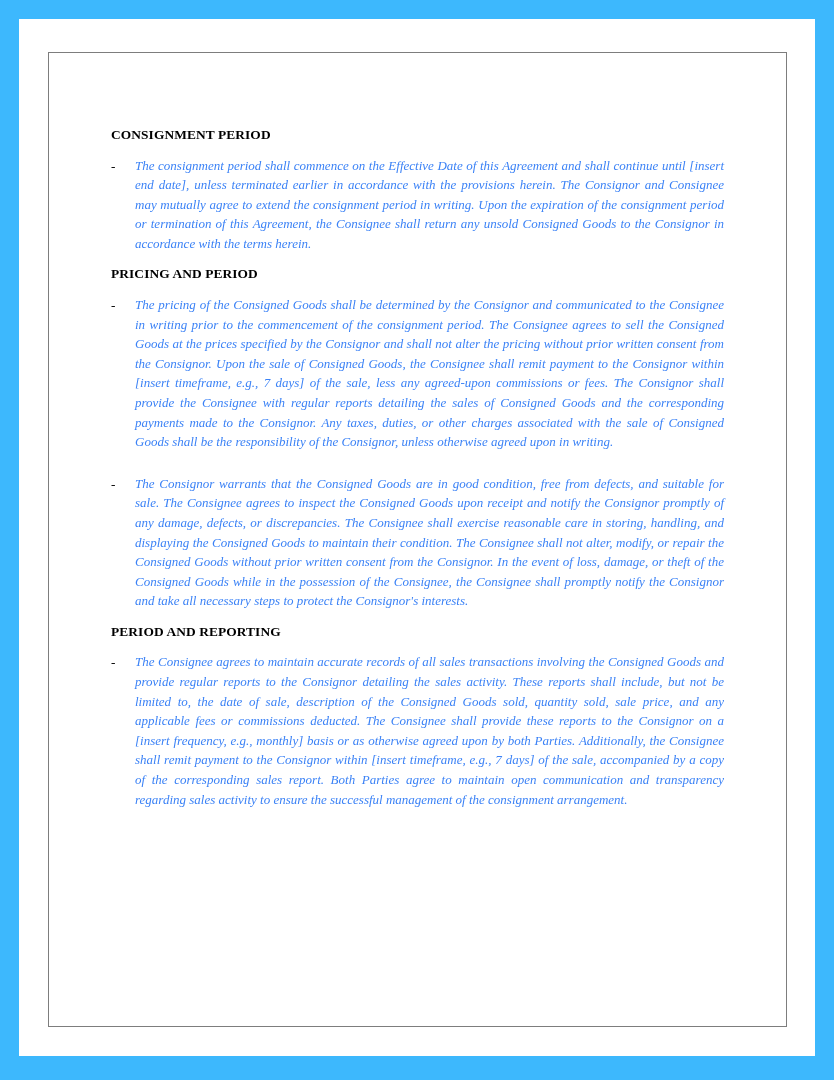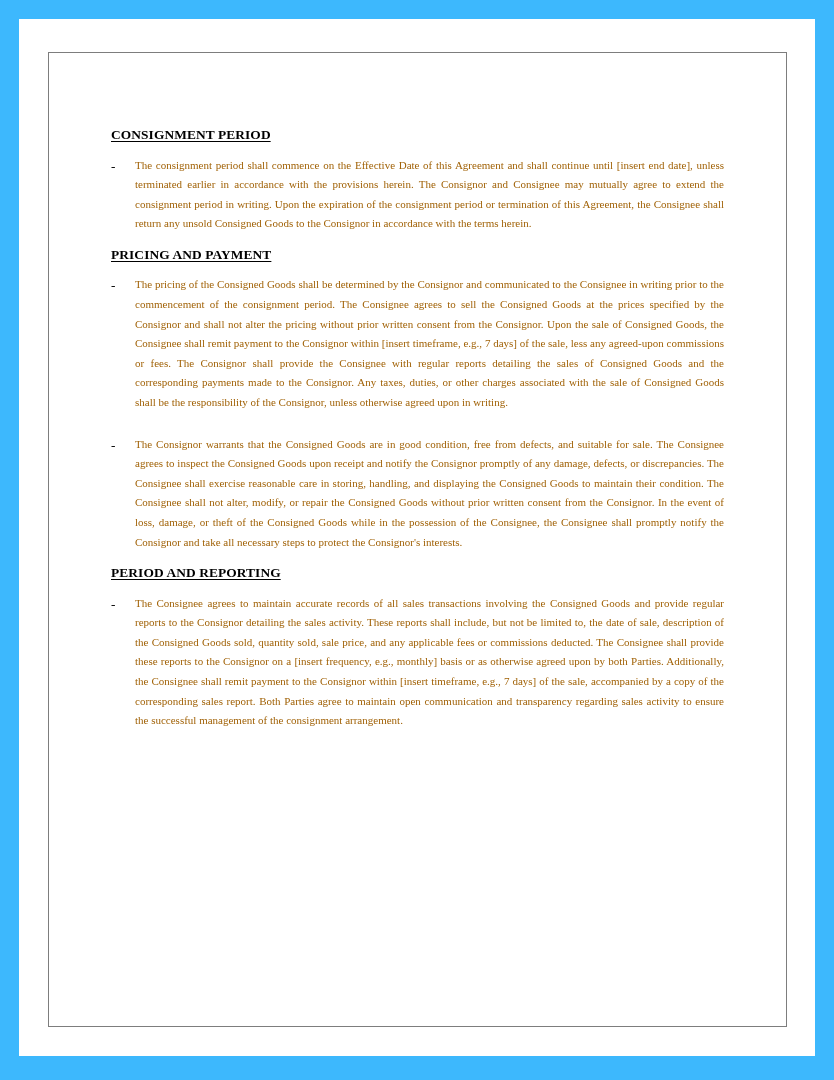--- a/index.html
+++ b/index.html
@@ -34,21 +34,20 @@
   }
   .doc-body {
     position: absolute;
     left: 62px;
     top: 72px;
     width: 613px;
   }
   .section-heading {
     font-size: 13.4px;
     font-weight: bold;
-    text-decoration: underline;
     text-underline-offset: 2px;
     letter-spacing: 0.1px;
     color: #000000;
     margin: 0;
     padding: 0;
     line-height: 19.5px;
   }
   .clause {
     display: flex;
     margin: 0;
@@ -56,46 +55,47 @@
   }
   .clause-marker {
     width: 24px;
     flex: 0 0 24px;
     font-size: 13.2px;
     line-height: 19.6px;
     color: #000000;
   }
   .clause-text {
     flex: 1 1 auto;
-    font-size: 11px;
+    font-size: 13px;
     line-height: 19.6px;
     text-align: justify;
     text-justify: inter-word;
-    color: #a16207;
+    color: #3b82f6;
     hyphens: none;
+    font-style: italic;
   }
   .gap-heading-to-clause { height: 11px; }
   .gap-clause-to-heading { height: 11px; }
 </style>
 </head>
 <body>
 
 <div class="page-sheet">
   <div class="page-frame">
     <div class="doc-body">
 
       <h2 class="section-heading">CONSIGNMENT PERIOD</h2>
       <div class="gap-heading-to-clause"></div>
       <div class="clause">
         <span class="clause-marker">-</span>
         <span class="clause-text">The consignment period shall commence on the Effective Date of this Agreement and shall continue until [insert end date], unless terminated earlier in accordance with the provisions herein. The Consignor and Consignee may mutually agree to extend the consignment period in writing. Upon the expiration of the consignment period or termination of this Agreement, the Consignee shall return any unsold Consigned Goods to the Consignor in accordance with the terms herein.</span>
       </div>
       <div class="gap-clause-to-heading"></div>
 
-      <h2 class="section-heading">PRICING AND PAYMENT</h2>
+      <h2 class="section-heading">PRICING AND PERIOD</h2>
       <div class="gap-heading-to-clause"></div>
       <div class="clause">
         <span class="clause-marker">-</span>
         <span class="clause-text">The pricing of the Consigned Goods shall be determined by the Consignor and communicated to the Consignee in writing prior to the commencement of the consignment period. The Consignee agrees to sell the Consigned Goods at the prices specified by the Consignor and shall not alter the pricing without prior written consent from the Consignor. Upon the sale of Consigned Goods, the Consignee shall remit payment to the Consignor within [insert timeframe, e.g., 7 days] of the sale, less any agreed-upon commissions or fees. The Consignor shall provide the Consignee with regular reports detailing the sales of Consigned Goods and the corresponding payments made to the Consignor. Any taxes, duties, or other charges associated with the sale of Consigned Goods shall be the responsibility of the Consignor, unless otherwise agreed upon in writing.</span>
       </div>
       <div class="gap-clause-to-heading"></div>
 
       <div class="gap-heading-to-clause"></div>
       <div class="clause">
         <span class="clause-marker">-</span>

